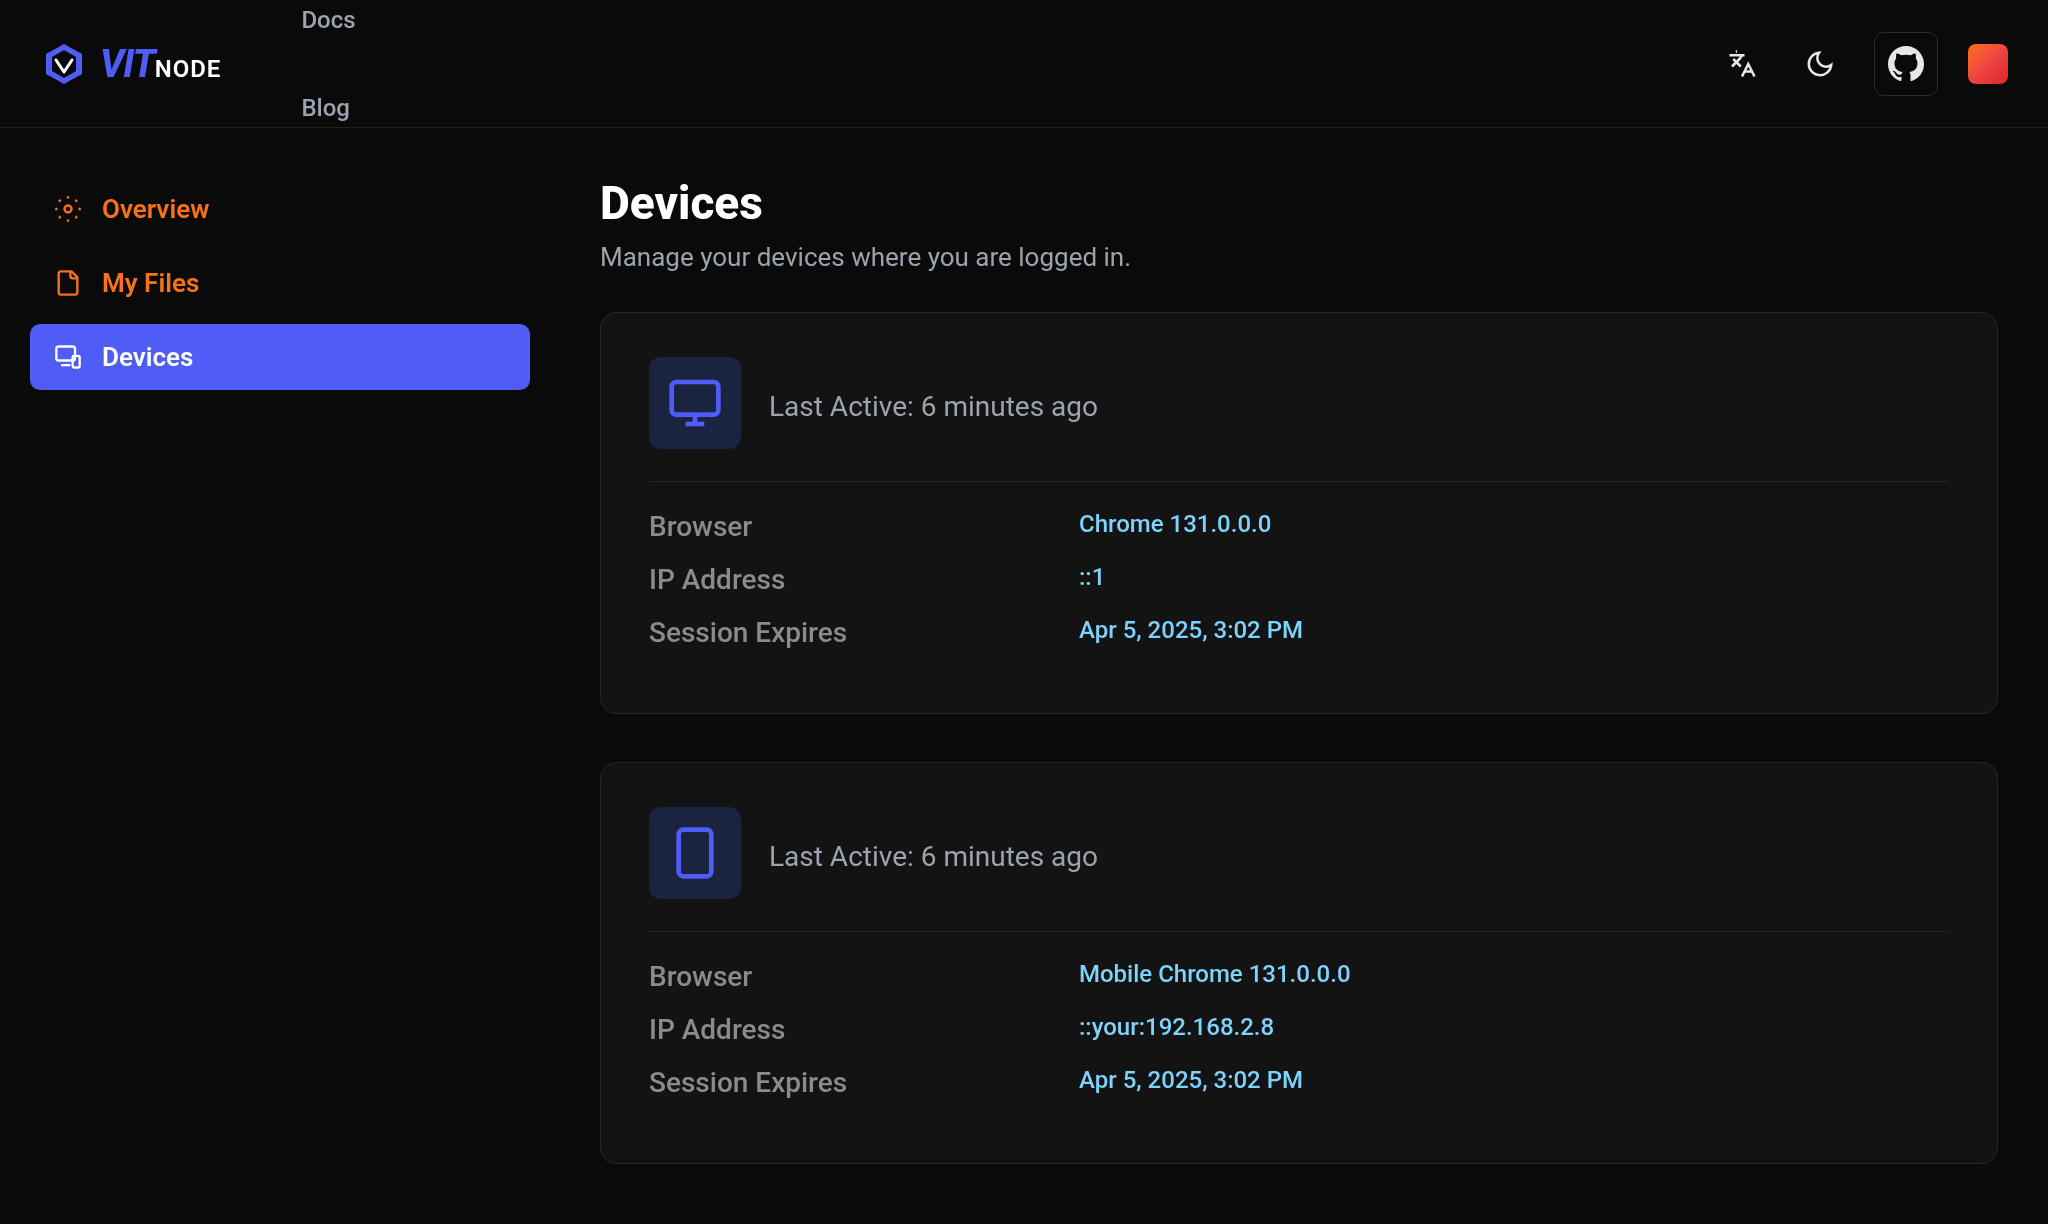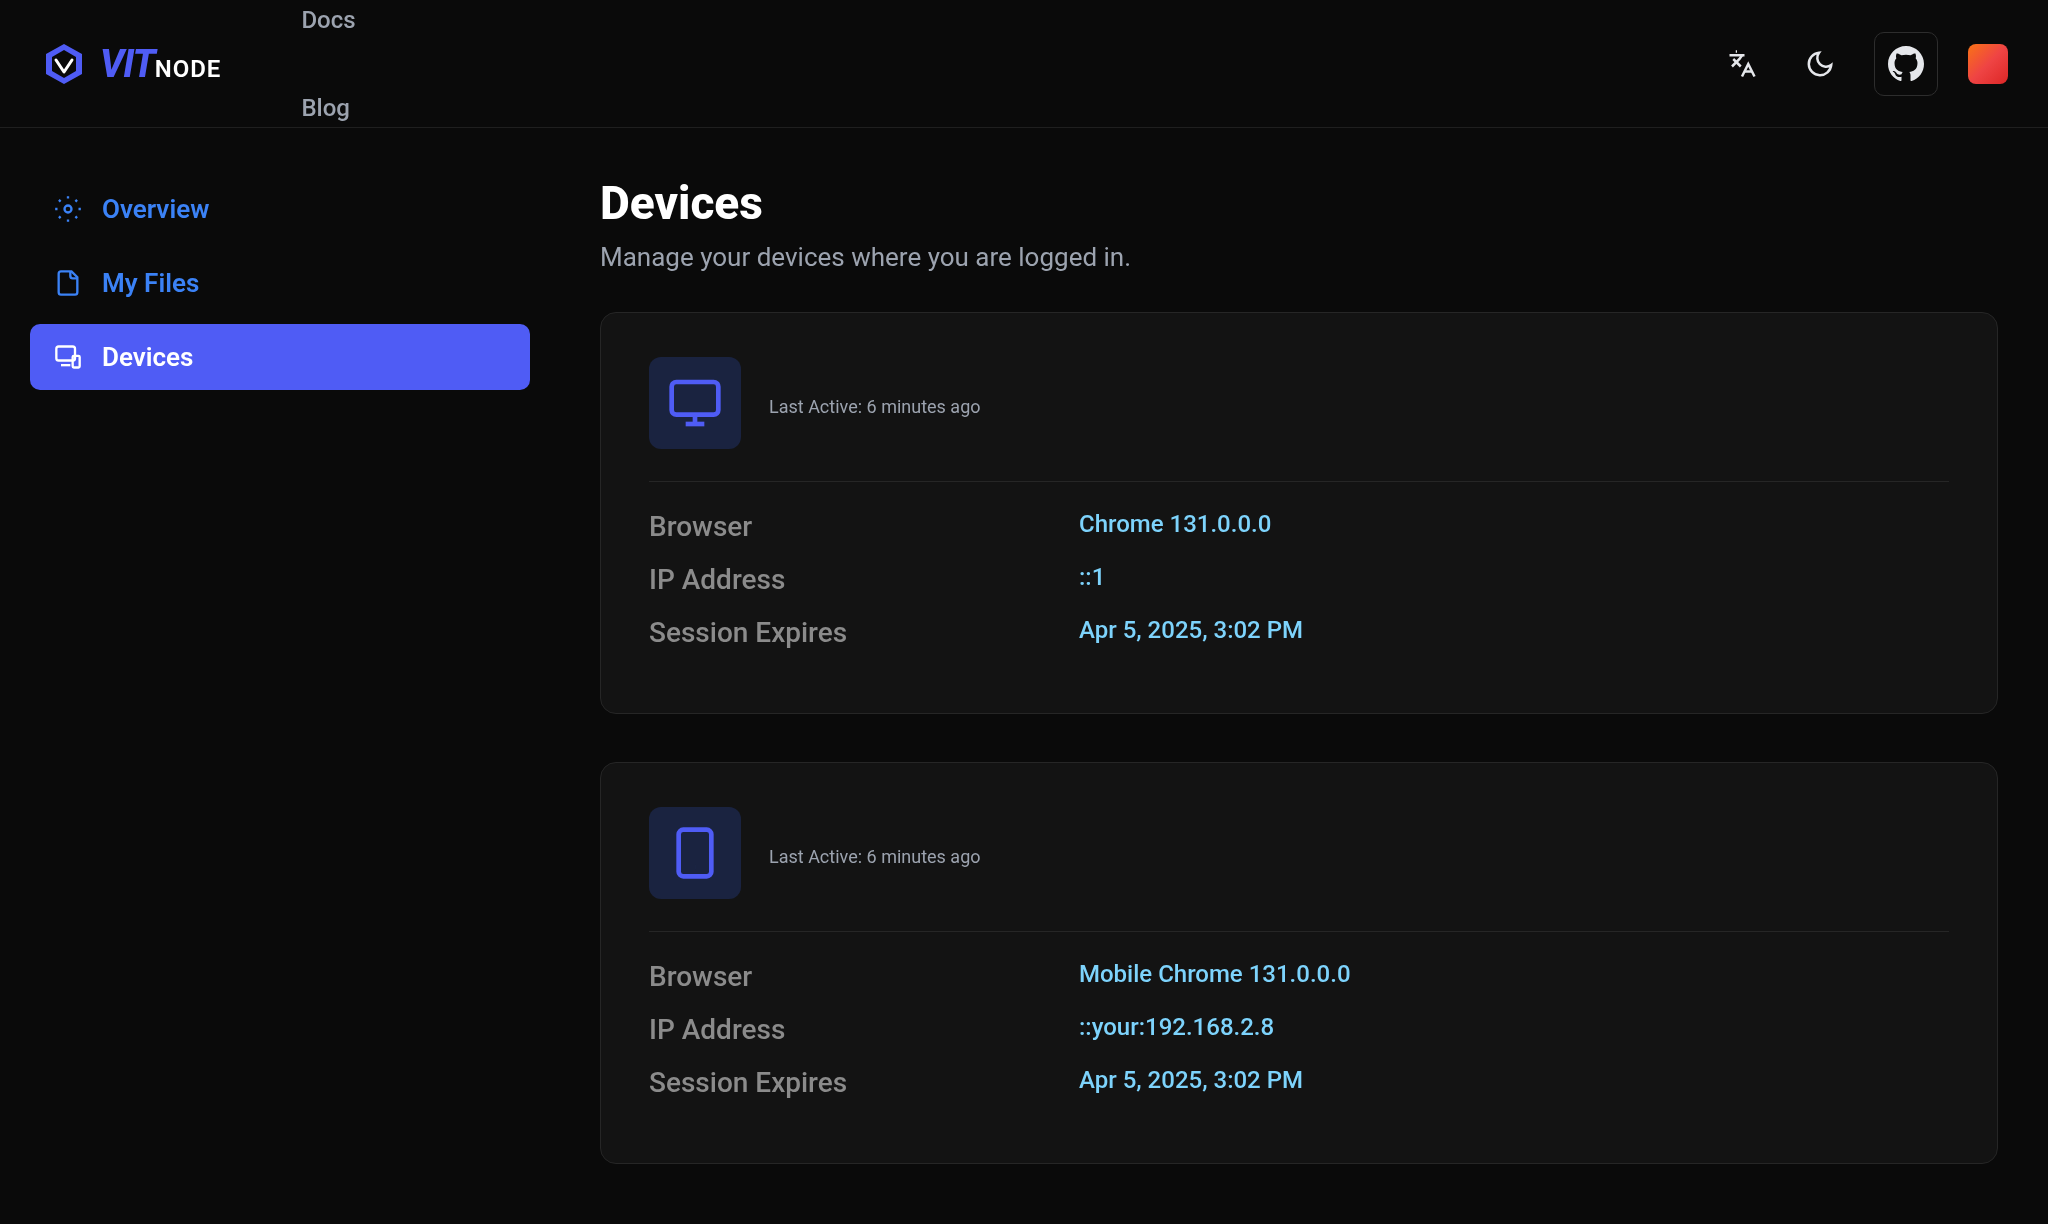--- a/index.html
+++ b/index.html
@@ -105,21 +105,21 @@
       width: 560px;
       padding: 48px 30px;
     }
     .sidebar-item {
       display: flex;
       align-items: center;
       gap: 20px;
       padding: 18px 24px;
       border-radius: 10px;
       cursor: pointer;
-      color: #3b82f6;
+      color: #f97316;
       font-size: 26px;
       font-weight: 600;
       margin-bottom: 8px;
     }
     .sidebar-item.active {
       background: #4f5cf5;
       color: #ffffff;
     }
     .sidebar-icon {
       width: 28px;
@@ -181,21 +181,21 @@
     }
     .badge {
       background: #1e2a5e;
       color: #8b9cf7;
       padding: 8px 18px;
       border-radius: 10px;
       font-size: 22px;
       font-weight: 600;
     }
     .device-subtitle {
-      font-size: 18px;
+      font-size: 28px;
       color: #9ca3af;
       margin-top: 6px;
     }
     .divider {
       height: 1px;
       background: #262626;
       margin-bottom: 28px;
     }
     .detail-row {
       display: flex;

